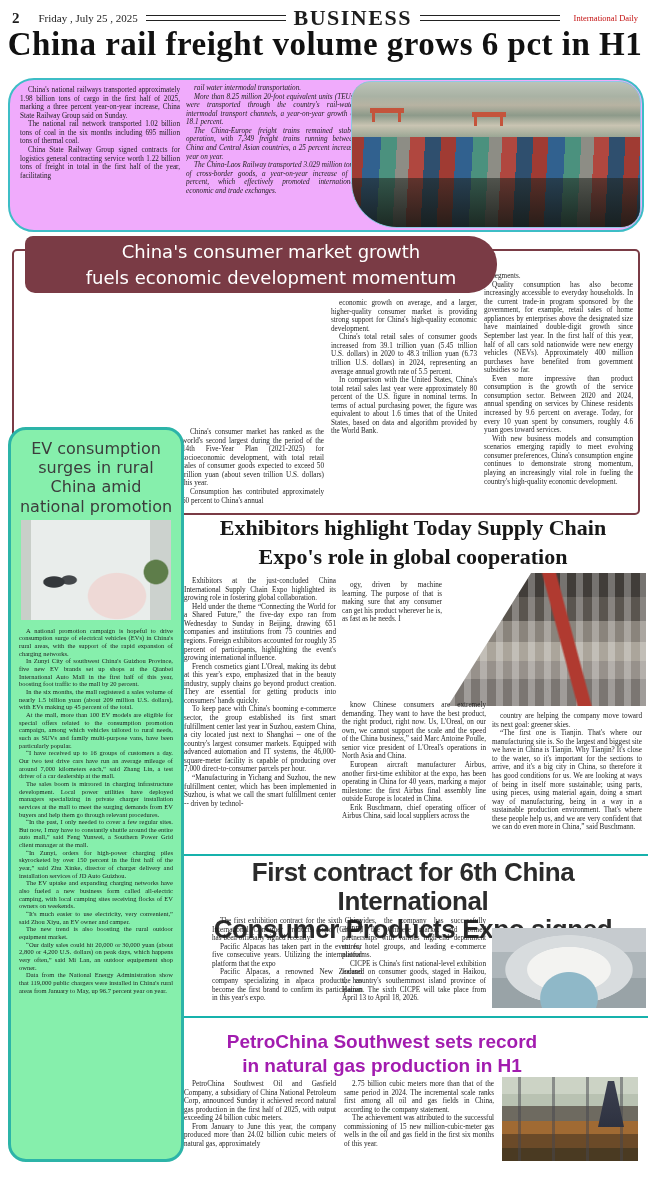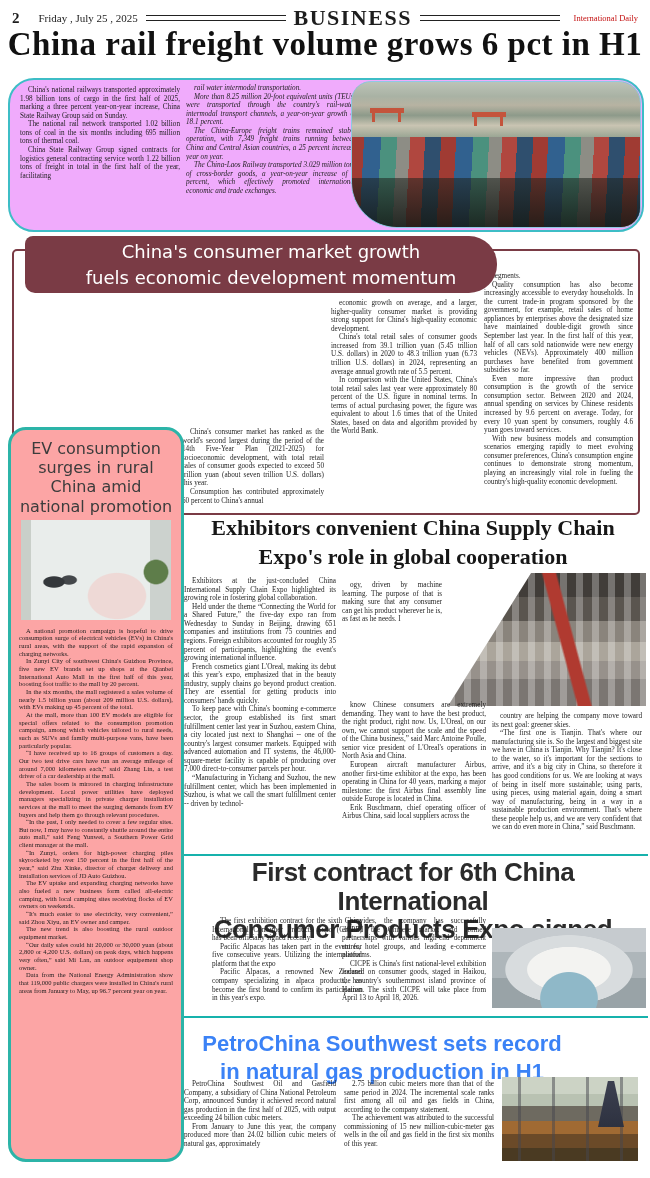--- a/index.html
+++ b/index.html
@@ -45,21 +45,21 @@
         background:
           radial-gradient(circle at 12% 22%,#f2e7c9 0 6px,rgba(0,0,0,0) 7px),
           radial-gradient(circle at 42% 26%,#f2e7c9 0 5px,rgba(0,0,0,0) 6px),
           radial-gradient(circle at 68% 18%,#ead fc0 0 5px,rgba(0,0,0,0) 6px),
           linear-gradient(90deg,rgba(0,0,0,0) 54%,#7e2f2a 54.5%,#7e2f2a 60%,rgba(0,0,0,0) 60.5%),
           linear-gradient(180deg,#7a5f49 0%,#96785a 25%,#b2916c 45%,#c7a87e 62%,#a98c6d 82%,#7e6852 100%);}
   .consumer-colA{left:182px;top:428px;width:142px;height:78px;}
   .consumer-colB{left:331px;top:299px;width:146px;height:208px;}
   .consumer-colC{left:484px;top:272px;width:149px;height:236px;}
   
-  .ev-box{position:absolute;left:8px;top:427px;width:170px;height:729px;background:#fca5a5;
+  .ev-box{position:absolute;left:8px;top:427px;width:170px;height:729px;background:#86efac;
         border:3px solid #2cb4a8;border-radius:18px;z-index:5;}
   .ev-title{margin:9px 6px 4px;text-align:center;font-family:"DejaVu Sans",sans-serif;
         font-size:16px;line-height:1.2;color:#3c3c3c;font-weight:400;}
   .photo-ev{position:relative;margin:4px auto 5px;width:150px;height:100px;
         background:
           radial-gradient(ellipse at 64% 76%,#eed9d6 0 21%,rgba(0,0,0,0) 22%),
           radial-gradient(ellipse at 22% 62%,#34383b 0 6%,rgba(0,0,0,0) 7%),
           radial-gradient(ellipse at 32% 60%,#44484b 0 5%,rgba(0,0,0,0) 6%),
           radial-gradient(circle at 90% 52%,#5e7d4a 0 8%,rgba(0,0,0,0) 9%),
           linear-gradient(90deg,#c9cfc9 0 7%,#e9edeb 7% 86%,#ccd2ce 86%),
@@ -89,22 +89,22 @@
         letter-spacing:-.4px;line-height:1.1;color:#2b2b2b;}
   .cicpe-col1{left:184px;top:917px;width:150px;height:96px;margin-left:28px;}
   .cicpe-col2{left:342px;top:917px;width:144px;height:96px;}
   .photo-cicpe{left:492px;top:928px;width:154px;height:80px;
         background:
           radial-gradient(ellipse at 50% 88%,#8fb8c8 0 26%,rgba(0,0,0,0) 27%),
           radial-gradient(ellipse at 50% 52%,#f3f3f1 0 38%,#d8dcde 39% 58%,rgba(0,0,0,0) 59%),
           linear-gradient(180deg,#c6cbcf 0 30%,#aeb6ba 30% 62%,#99a3a7 62%);}
   
   .petro-headline{position:absolute;left:182px;top:1030px;width:400px;text-align:center;
-        font-family:"Liberation Sans",sans-serif;font-size:22px;font-weight:bold;
-        line-height:1.26;color:#3b82f6;}
+        font-family:"Liberation Sans",sans-serif;font-size:19px;font-weight:bold;
+        line-height:1.26;color:#a21caf;}
   .petro-col1{left:184px;top:1080px;width:152px;height:92px;}
   .petro-col2{left:344px;top:1080px;width:150px;height:92px;}
   .photo-gas{left:502px;top:1077px;width:136px;height:84px;
         background:
           repeating-linear-gradient(90deg,rgba(0,0,0,0) 0 16px,rgba(70,70,78,.5) 16px 19px,rgba(0,0,0,0) 19px 34px),
           linear-gradient(180deg,#ccd3c5 0 20%,#b9c2b2 20% 34%,#6e6a60 34% 52%,#a06a33 52% 68%,#6b4a28 68% 84%,#4a3a22 84%);}
   .photo-gas .tower{position:absolute;right:14px;top:4px;width:26px;height:46px;
         background:linear-gradient(180deg,#3c4050,#2e3240);
         clip-path:polygon(38% 0,62% 0,100% 100%,0 100%);}
 </style>
@@ -179,21 +179,21 @@
         <p class="para">“In Zunyi, orders for high-power charging piles skyrocketed by over 150 percent in the first half of the year,” said Zhu Xinke, director of charger delivery and installation services of JD Auto Guizhou.</p>
         <p class="para">The EV uptake and expanding charging networks have also fueled a new business form called all-electric camping, with local camping sites receiving flocks of EV owners on weekends.</p>
         <p class="para">“It's much easier to use electricity, very convenient,” said Zhou Xiyu, an EV owner and camper.</p>
         <p class="para">The new trend is also boosting the rural outdoor equipment market.</p>
         <p class="para">“Our daily sales could hit 20,000 or 30,000 yuan (about 2,800 or 4,200 U.S. dollars) on peak days, which happens very often,” said Mi Lan, an outdoor equipement shop owner.</p>
         <p class="para">Data from the National Energy Administration show that 119,000 public chargers were installed in China's rural areas from January to May, up 96.7 percent year on year.</p>
       </div>
   </aside>
 
   <div class="expo-headline">
-    <div>Exhibitors convenient China Supply Chain</div>
+    <div>Exhibitors highlight Today Supply Chain</div>
     <div>Expo's role in global cooperation</div>
   </div>
   <div class="photo photo-expo"></div>
   <div class="col expo-col1">
       <p class="para">Exhibitors at the just-concluded China International Supply Chain Expo highlighted its growing role in fostering global collaboration.</p>
       <p class="para">Held under the theme “Connecting the World for a Shared Future,” the five-day expo ran from Wednesday to Sunday in Beijing, drawing 651 companies and institutions from 75 countries and regions. Foreign exhibitors accounted for roughly 35 percent of participants, highlighting the event's growing international influence.</p>
       <p class="para">French cosmetics giant L'Oreal, making its debut at this year's expo, emphasized that in the beauty industry, supply chains go beyond product creation. They are essential for getting products into consumers' hands quickly.</p>
       <p class="para">To keep pace with China's booming e-commerce sector, the group established its first smart fulfillment center last year in Suzhou, eastern China, a city located just next to Shanghai -- one of the country's largest consumer markets. Equipped with advanced automation and IT systems, the 46,000-square-meter facility is capable of producing over 7,000 direct-to-consumer parcels per hour.</p>
       <p class="para">“Manufacturing in Yichang and Suzhou, the new fulfillment center, which has been implemented in Suzhou, is what we call the smart fulfillment center -- driven by technol-</p>
     </div>

